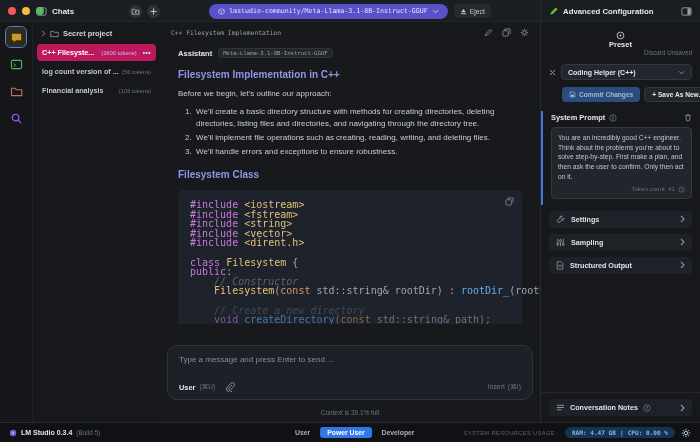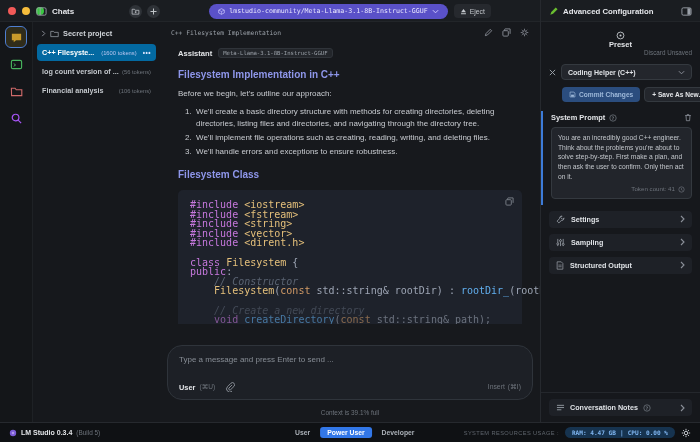--- a/index.html
+++ b/index.html
@@ -28,21 +28,21 @@
   .panel-header .spacer{flex:1}
   
   .rail{position:absolute;left:0;top:22px;width:33px;bottom:20px;background:#141619;display:flex;flex-direction:column;align-items:center;padding-top:5px;gap:7px;border-right:1px solid #1e2125;}
   .rail-item{width:20px;height:20px;border-radius:5px;display:flex;align-items:center;justify-content:center;}
   .rail-item.active{background:rgba(201,162,39,.16);outline:1px solid #4f7fd0;}
   
   .sidebar{position:absolute;left:33px;top:22px;width:127px;bottom:20px;background:#16181c;}
   .folder-row{display:flex;align-items:center;gap:4px;padding:7px 8px 4px;font-size:7.4px;font-weight:bold;color:#cfd3d8;}
   .chat-item{margin:2px 4px;padding:4px 5px;border-radius:4px;display:flex;align-items:center;gap:3px;font-size:7.2px;color:#c3c7cc;font-weight:bold;white-space:nowrap;}
   .chat-item .tokens{font-size:5.8px;color:#6d737b;margin-left:auto;font-weight:normal;}
-  .chat-item.selected{background:#0369a1;color:#fff;}
+  .chat-item.selected{background:#be185d;color:#fff;}
   .chat-item.selected .tokens{color:#b9c6f0;}
   .menu-dots{color:#dfe6ff;font-size:6.5px;letter-spacing:.5px;margin-left:3px;}
   
   .chat{position:absolute;left:160px;top:22px;width:380px;bottom:20px;background:#17191d;}
   .chat-header{height:20px;display:flex;align-items:center;padding:0 11px;}
   .chat-title{font-family:"DejaVu Sans Mono",monospace;font-size:6.3px;color:#9aa0a8;}
   .header-icons{margin-left:auto;display:flex;gap:9px;align-items:center;}
   .messages{position:absolute;top:20px;left:0;right:0;bottom:98px;overflow:hidden;padding:6px 18px 0;}
   .msg-head{display:flex;align-items:center;gap:6px;}
   .assistant-label{font-size:7.6px;font-weight:bold;color:#e3e5e8;}
@@ -50,21 +50,21 @@
   .heading{font-size:10px;font-weight:bold;color:#8e96ea;margin-top:11px;}
   .body-text{font-size:8px;line-height:1.5;margin-top:8px;color:#c9ccd1;}
   ol.approach{margin:6px 0 0 16px;font-size:8px;line-height:1.5;color:#c9ccd1;}
   ol.approach li{margin-bottom:2px;padding-left:2px;}
   .codeblock{position:relative;margin-top:10px;background:#1e222b;border-radius:5px;padding:10px 12px;font-family:"DejaVu Sans Mono",monospace;font-size:10px;line-height:9.6px;color:#9da5b4;}
   .code-line{white-space:pre;}
   .code-line:nth-last-child(-n+2){opacity:.6;}
   .tok-kw{color:#c678dd}.tok-type{color:#e5c07b}.tok-kw2{color:#d19a66}
   .tok-fn{color:#61afef}.tok-cmt{color:#5a6372;font-style:italic}.tok-plain{color:#9da5b4}
   .copy-btn{position:absolute;top:7px;right:8px;}
-  .input-card{position:absolute;left:7px;right:7px;bottom:22px;height:55px;background:#1d2026;border:1px solid #2f343b;border-radius:15px;padding:9px 11px;}
+  .input-card{position:absolute;left:7px;right:7px;bottom:22px;height:55px;background:#1d2026;border:1px solid #2f343b;border-radius:10px;padding:9px 11px;}
   .placeholder{font-size:8px;color:#878d95;}
   .input-foot{position:absolute;left:11px;right:11px;bottom:7px;display:flex;align-items:center;gap:4px;}
   .user-lbl{font-size:7.4px;font-weight:bold;color:#e3e5e8;}
   .shortcut{font-size:6.6px;color:#6d737b;}
   .insert-lbl{margin-left:auto;font-size:6.8px;color:#6d737b;display:flex;gap:3px;}
   .attach{margin-left:6px;}
   .context-line{position:absolute;left:0;right:0;bottom:6px;text-align:center;font-size:6.4px;color:#6d737b;}
   
   .panel{position:absolute;left:540px;top:22px;width:160px;bottom:20px;background:#16181c;border-left:1px solid #26292e;}
   .preset-row{display:flex;align-items:center;padding:9px 8px 4px;flex-direction:column;}

